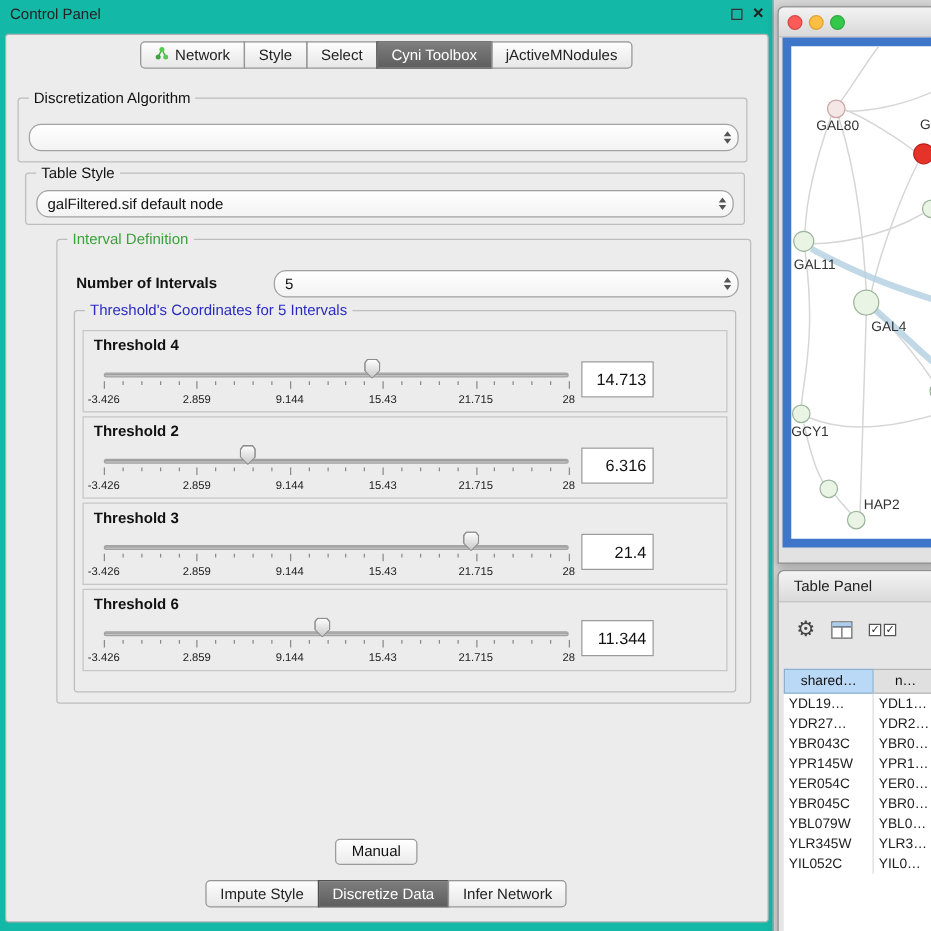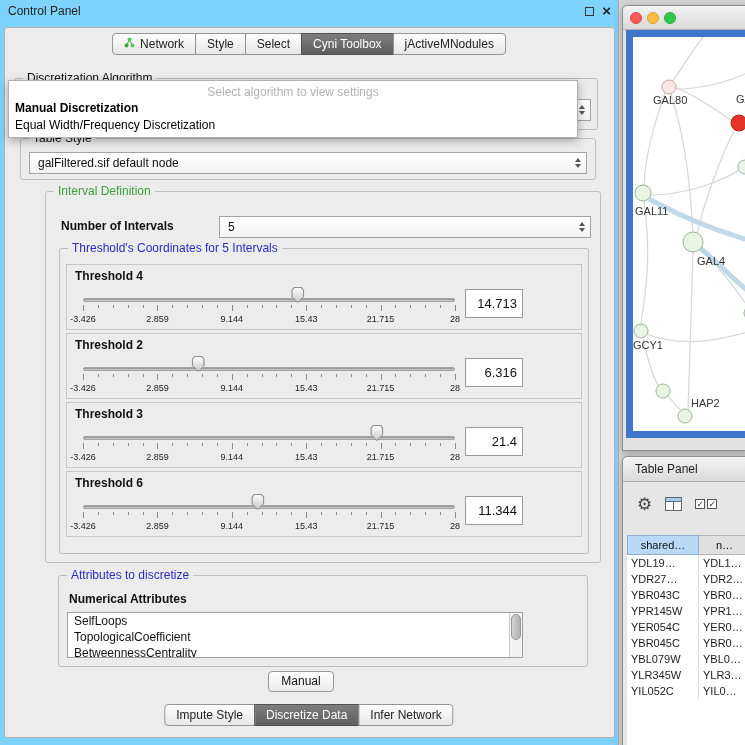--- a/index.html
+++ b/index.html
@@ -1,20 +1,20 @@
 <!DOCTYPE html>
 <html><head>
 <meta charset="utf-8">
 <style>
   *{margin:0;padding:0;box-sizing:border-box}
   html,body{width:745px;height:745px;overflow:hidden;background:#d6d6d6;
     font-family:"Liberation Sans",sans-serif;font-size:12px;color:#111}
 
   
-  .cp{position:absolute;left:0;top:0;width:619px;height:745px;background:#7dd3fc;border-right:1px solid #b0b0b0}
+  .cp{position:absolute;left:0;top:0;width:619px;height:745px;background:#14b8a6;border-right:1px solid #b0b0b0}
   .cp-title{position:absolute;left:8px;top:4px;font-size:12px;color:#222}
   .float-btn{position:absolute;right:24px;top:7px;width:9px;height:9px;border:1.5px solid #333}
   .close-btn{position:absolute;right:7px;top:2px;font-size:15px;font-weight:bold;color:#222}
   .frame{position:absolute;left:4px;top:27px;width:611px;height:711px;border:1px solid #b2b2b2;border-radius:3px;background:#ececec}
 
   
   .tabs{position:absolute;left:50%;transform:translateX(-50%);display:flex;z-index:6}
   .tabs.top{top:33px}
   .tabs.bottom{top:704px}
   .seg{height:22px;padding:0 11px;font-size:12px;color:#222;display:flex;align-items:center;gap:5px;
@@ -24,21 +24,21 @@
   .seg.sel{background:linear-gradient(#7e7e7e,#5e5e5e);color:#fff;border-color:#4f4f4f}
 
   
   .group{position:absolute;border:1px solid #bdbdbd;border-radius:3px}
   .legend{position:absolute;top:-8px;left:8px;background:#ececec;padding:0 4px;font-size:12px;color:#111;white-space:nowrap}
   .legend.green{color:#3ba23b}
   .legend.blue{color:#2b2bc0}
 
   
   .combo{position:absolute;height:22px;background:linear-gradient(#ffffff,#f3f3f3);border:1px solid #a2a2a2;
-    border-radius:0;line-height:20px;padding:0 22px 0 8px;overflow:hidden;white-space:nowrap}
+    border-radius:10px;line-height:20px;padding:0 22px 0 8px;overflow:hidden;white-space:nowrap}
   .arrows{position:absolute;right:5px;top:0;bottom:0;display:flex;flex-direction:column;justify-content:center;gap:2px}
   .arr-up{width:0;height:0;border-left:3.5px solid transparent;border-right:3.5px solid transparent;border-bottom:4px solid #555}
   .arr-dn{width:0;height:0;border-left:3.5px solid transparent;border-right:3.5px solid transparent;border-top:4px solid #555}
 
   .algo-group{left:14px;top:78px;width:584px;height:52px}
   .algo-combo{left:8px;top:20px;right:6px}
   .popup{position:absolute;left:8px;top:80px;width:570px;background:#fff;border:1px solid #b0b0b0;
     box-shadow:0 3px 9px rgba(0,0,0,.3);z-index:20;padding:3px 0}
   .popup .ph{height:16px;line-height:16px;text-align:center;color:#b3b3b3}
   .popup .item{height:17px;line-height:17px;padding-left:6px;color:#000}
@@ -155,25 +155,20 @@
   <div class="group algo-group">
     <span class="legend">Discretization Algorithm</span>
     <div class="combo algo-combo">
       <span class="arrows">
           <span class="arr-up"></span>
           <span class="arr-dn"></span>
         </span>
     </div>
   </div>
 
-  <div class="popup">
-    <div class="ph">Select algorithm to view settings</div>
-    <div class="item bold">Manual Discretization</div>
-    <div class="item">Equal Width/Frequency Discretization</div>
-  </div>
 
   <div class="group td-group">
     <span class="legend">Table Style</span>
     <div class="combo td-combo">
       <span>galFiltered.sif default node</span>
       <span class="arrows">
           <span class="arr-up"></span>
           <span class="arr-dn"></span>
         </span>
     </div>
@@ -350,34 +345,20 @@
               <div class="scale-lbl" style="left: 80%;">21.715</div>
               <div class="scale-lbl" style="left: 100%;">28</div>
               <div class="thumb" style="left: 46.9993%;"></div>
             </div>
             <div class="th-value">11.344</div>
           </div>
         </div>
     </div>
   </div>
 
-  <div class="group attr-group">
-    <span class="legend blue">Attributes to discretize</span>
-    <div class="attr-sub">Numerical Attributes</div>
-    <div class="listbox">
-      <div id="attr-list">
-          <div class="list-item">SelfLoops</div>
-          <div class="list-item">TopologicalCoefficient</div>
-          <div class="list-item">BetweennessCentrality</div>
-        </div>
-      <div class="lb-scroll">
-        <div class="lb-thumb"></div>
-      </div>
-    </div>
-  </div>
 
   <div class="apply">Manual</div>
 
   <div class="tabs bottom" id="bottom-tabs">
       <div class="seg">
         <span>Impute Style</span>
       </div>
       <div class="seg sel">
         <span>Discretize Data</span>
       </div>

